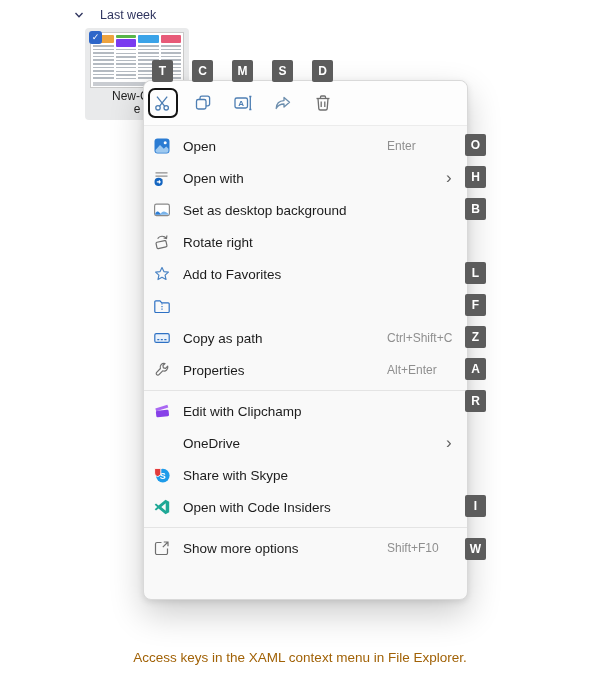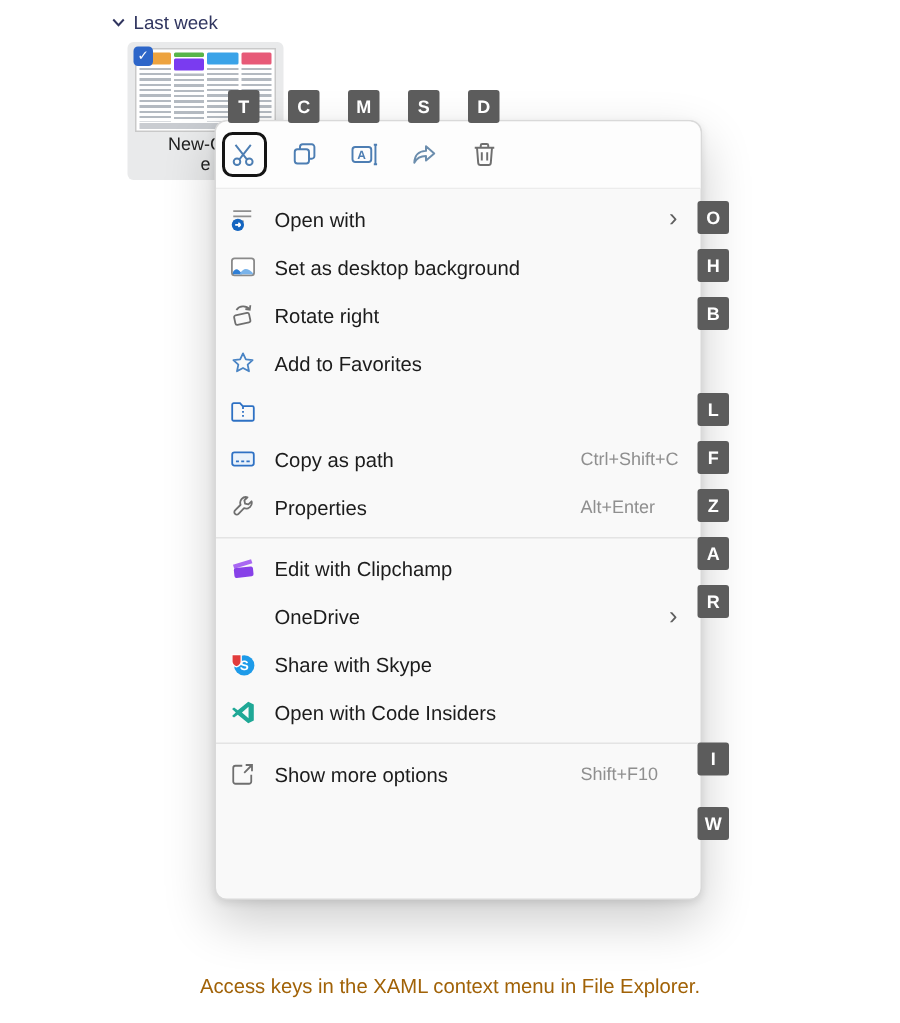--- a/index.html
+++ b/index.html
@@ -4,21 +4,21 @@
 <style>
   html,body{margin:0;padding:0;}
   body{
     width:600px;height:682px;position:relative;overflow:hidden;
     background:#ffffff;
     font-family:"Liberation Sans","DejaVu Sans",sans-serif;
     -webkit-font-smoothing:antialiased;
   }
   
   .group-header{
-    position:absolute;left:74px;top:8px;display:flex;align-items:center;gap:5px;
+    position:absolute;left:74px;top:8px;display:flex;align-items:center;gap:16px;
     color:#30355f;font-size:12.5px;z-index:1;
   }
   .file-tile{
     position:absolute;left:85px;top:28px;width:104px;height:92px;
     background:#e9eaeb;border-radius:4px;z-index:2;
   }
   .thumb{
     position:absolute;left:5px;top:4px;width:94px;height:56px;
     background:#fff;border:1px solid #c9c9c9;box-sizing:border-box;
     display:flex;gap:2px;padding:2px 2px 6px 2px;
@@ -162,20 +162,31 @@
           <path d="M7.5 5.5 V4 a1 1 0 0 1 1-1 h3 a1 1 0 0 1 1 1 v1.5"></path>
           <path d="M5 5.5 L5.8 15.6 a1.5 1.5 0 0 0 1.5 1.4 h5.4 a1.5 1.5 0 0 0 1.5-1.4 L15 5.5"></path>
           <path d="M8.2 8.5 V14 M11.8 8.5 V14"></path>
         </g>
       </svg>
     </div>
   </div>
 
   <div class="list">
 
+    <div class="mi">
+      <span class="ico">
+        <svg width="18" height="18" viewBox="0 0 18 18">
+          <rect x="1.5" y="1.5" width="15" height="15" rx="3" fill="#2b7cd3"></rect>
+          <path d="M2.5 13 L7 8 L10.8 11.8 L13.2 9.4 L15.5 11.7 V14 a1.8 1.8 0 0 1 -1.8 1.8 H4.3 A1.8 1.8 0 0 1 2.5 14 Z" fill="#9ec9f0"></path>
+          <circle cx="12.2" cy="5.8" r="1.5" fill="#ffffff"></circle>
+        </svg>
+      </span>
+      <span class="lbl">Open</span>
+      <span class="sc">Enter</span>
+    </div>
 
     <div class="mi">
       <span class="ico">
         <svg width="18" height="18" viewBox="0 0 18 18">
           <g stroke="#8f8f8f" stroke-width="1.2" fill="none">
             <path d="M2.5 3.8 H14.5 M2.5 7.2 H14.5 M2.5 10.6 H9.5"></path>
           </g>
           <circle cx="5.6" cy="12.9" r="4.1" fill="#1465c0"></circle>
           <path d="M3.8 12.9 H7.4 M7.4 12.9 L5.9 11.5 M7.4 12.9 L5.9 14.3" stroke="#ffffff" stroke-width="1.1" fill="none"></path>
         </svg>

